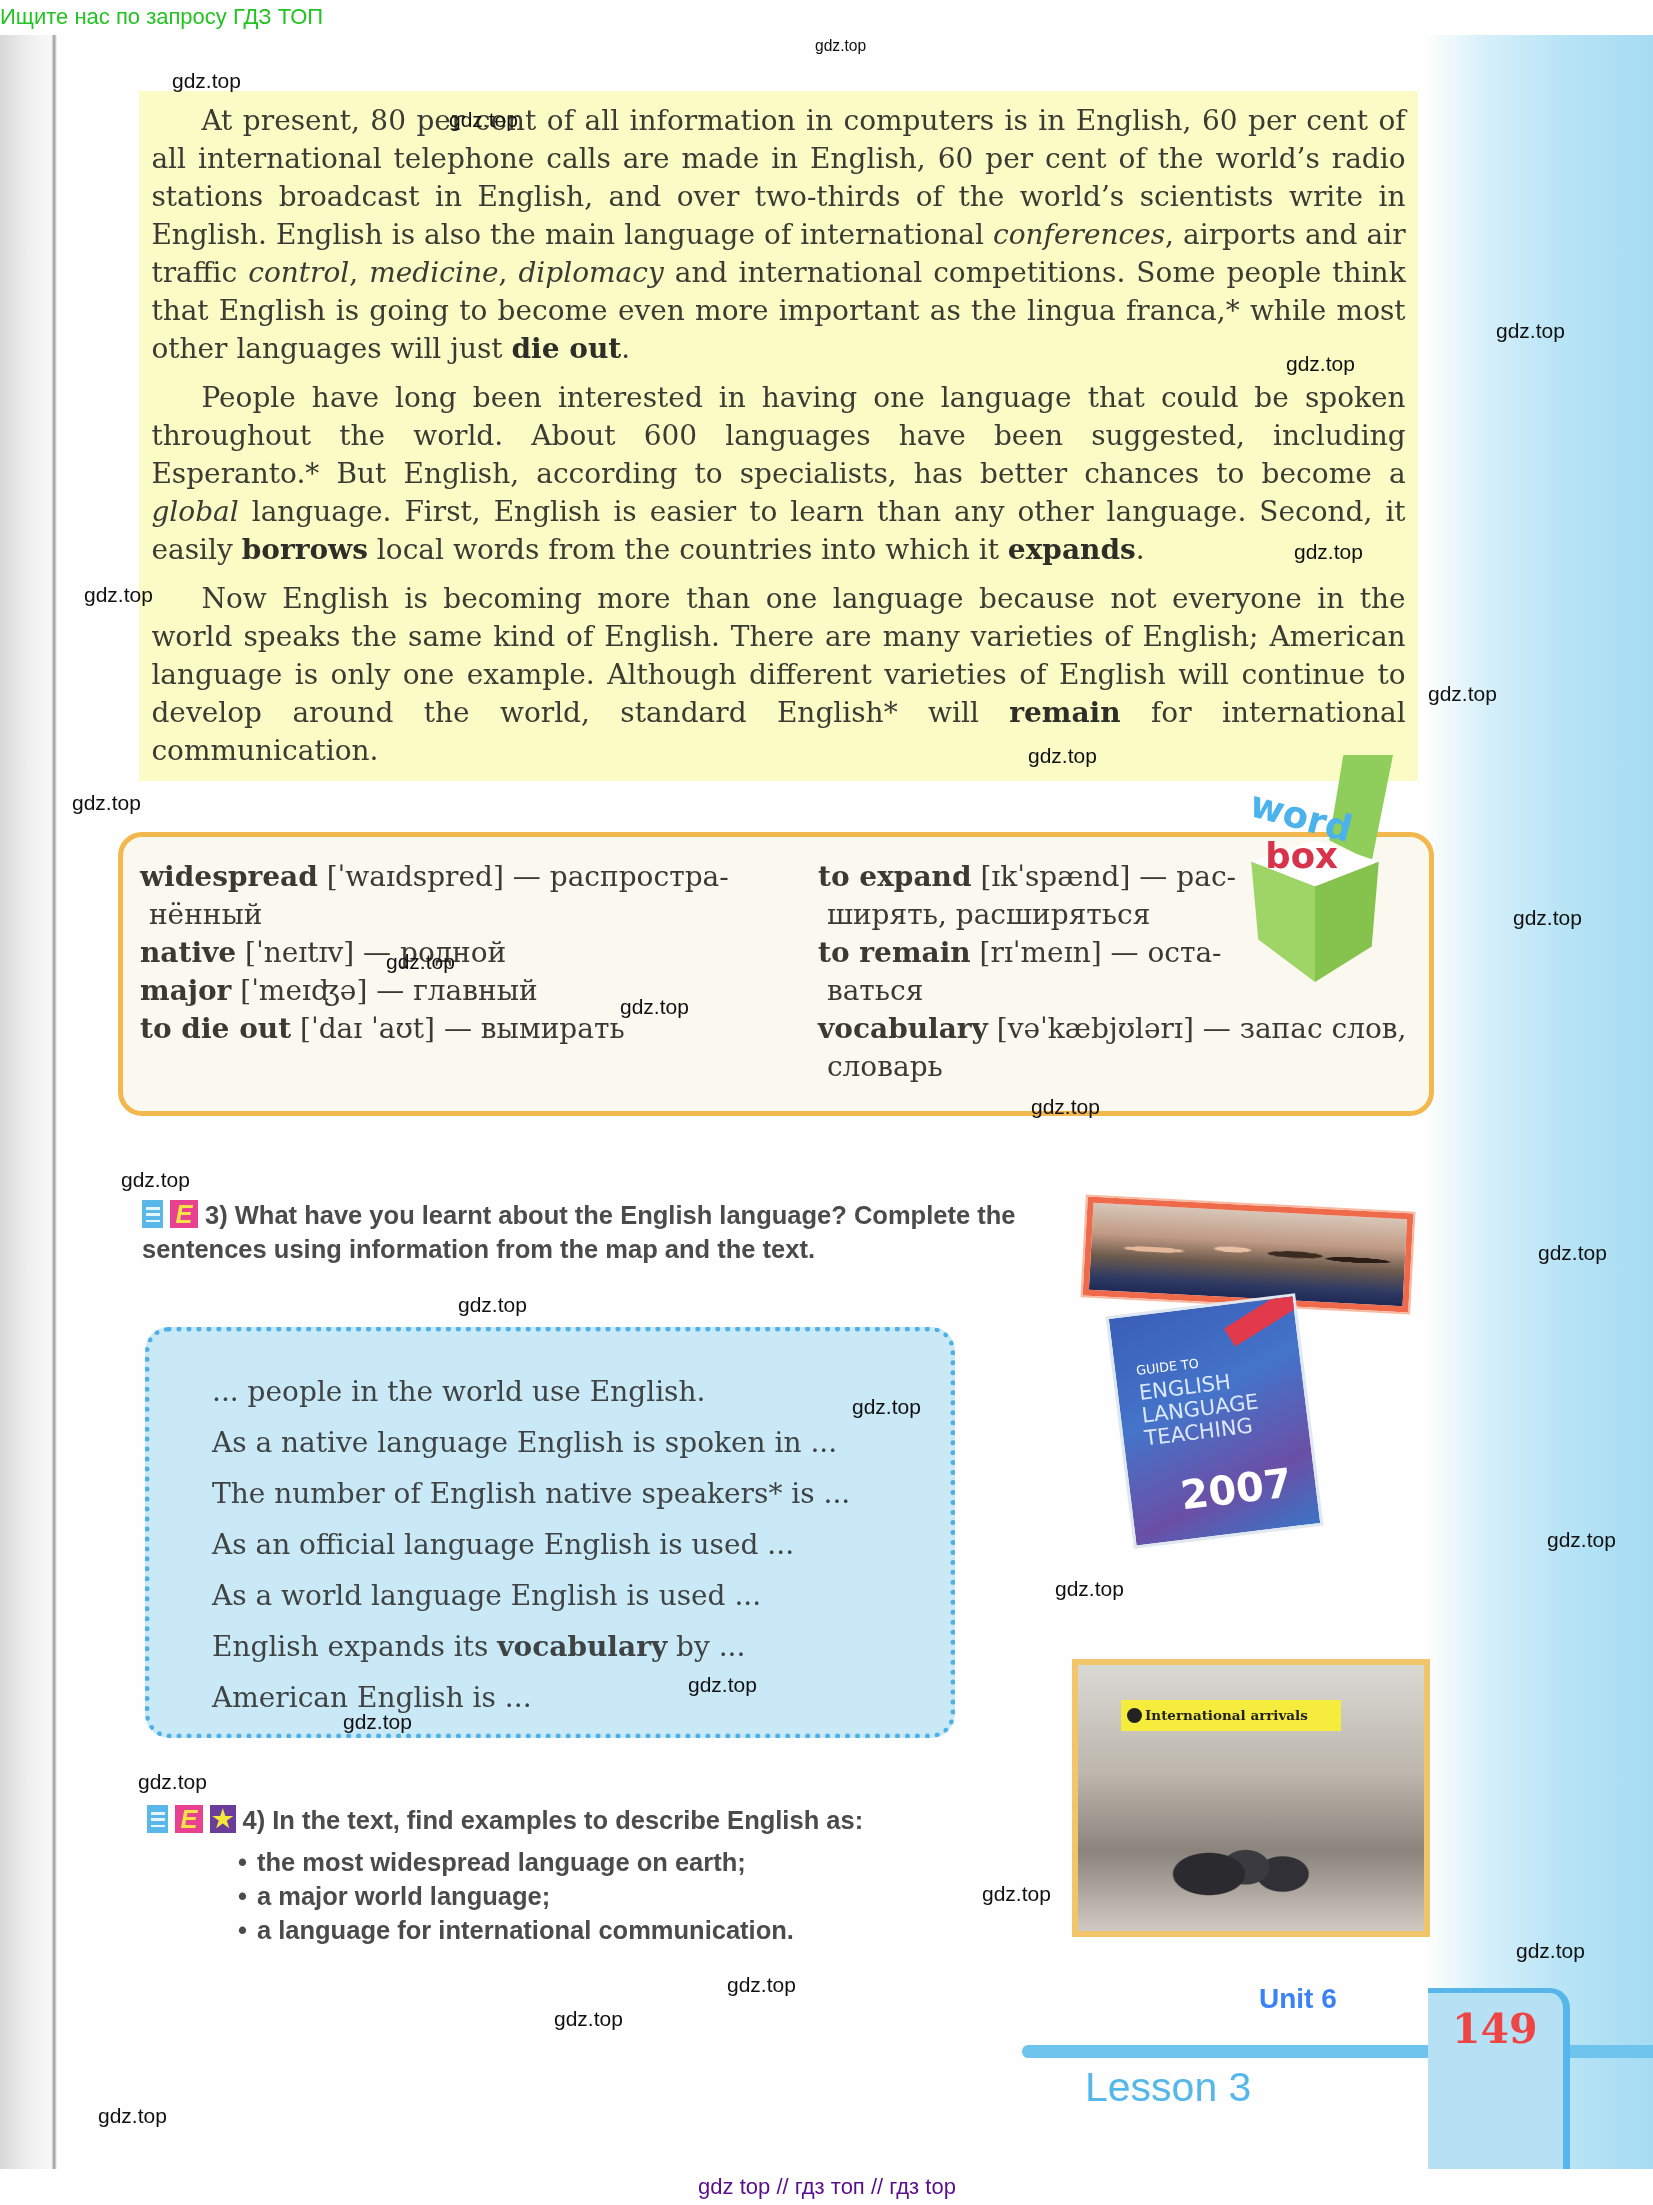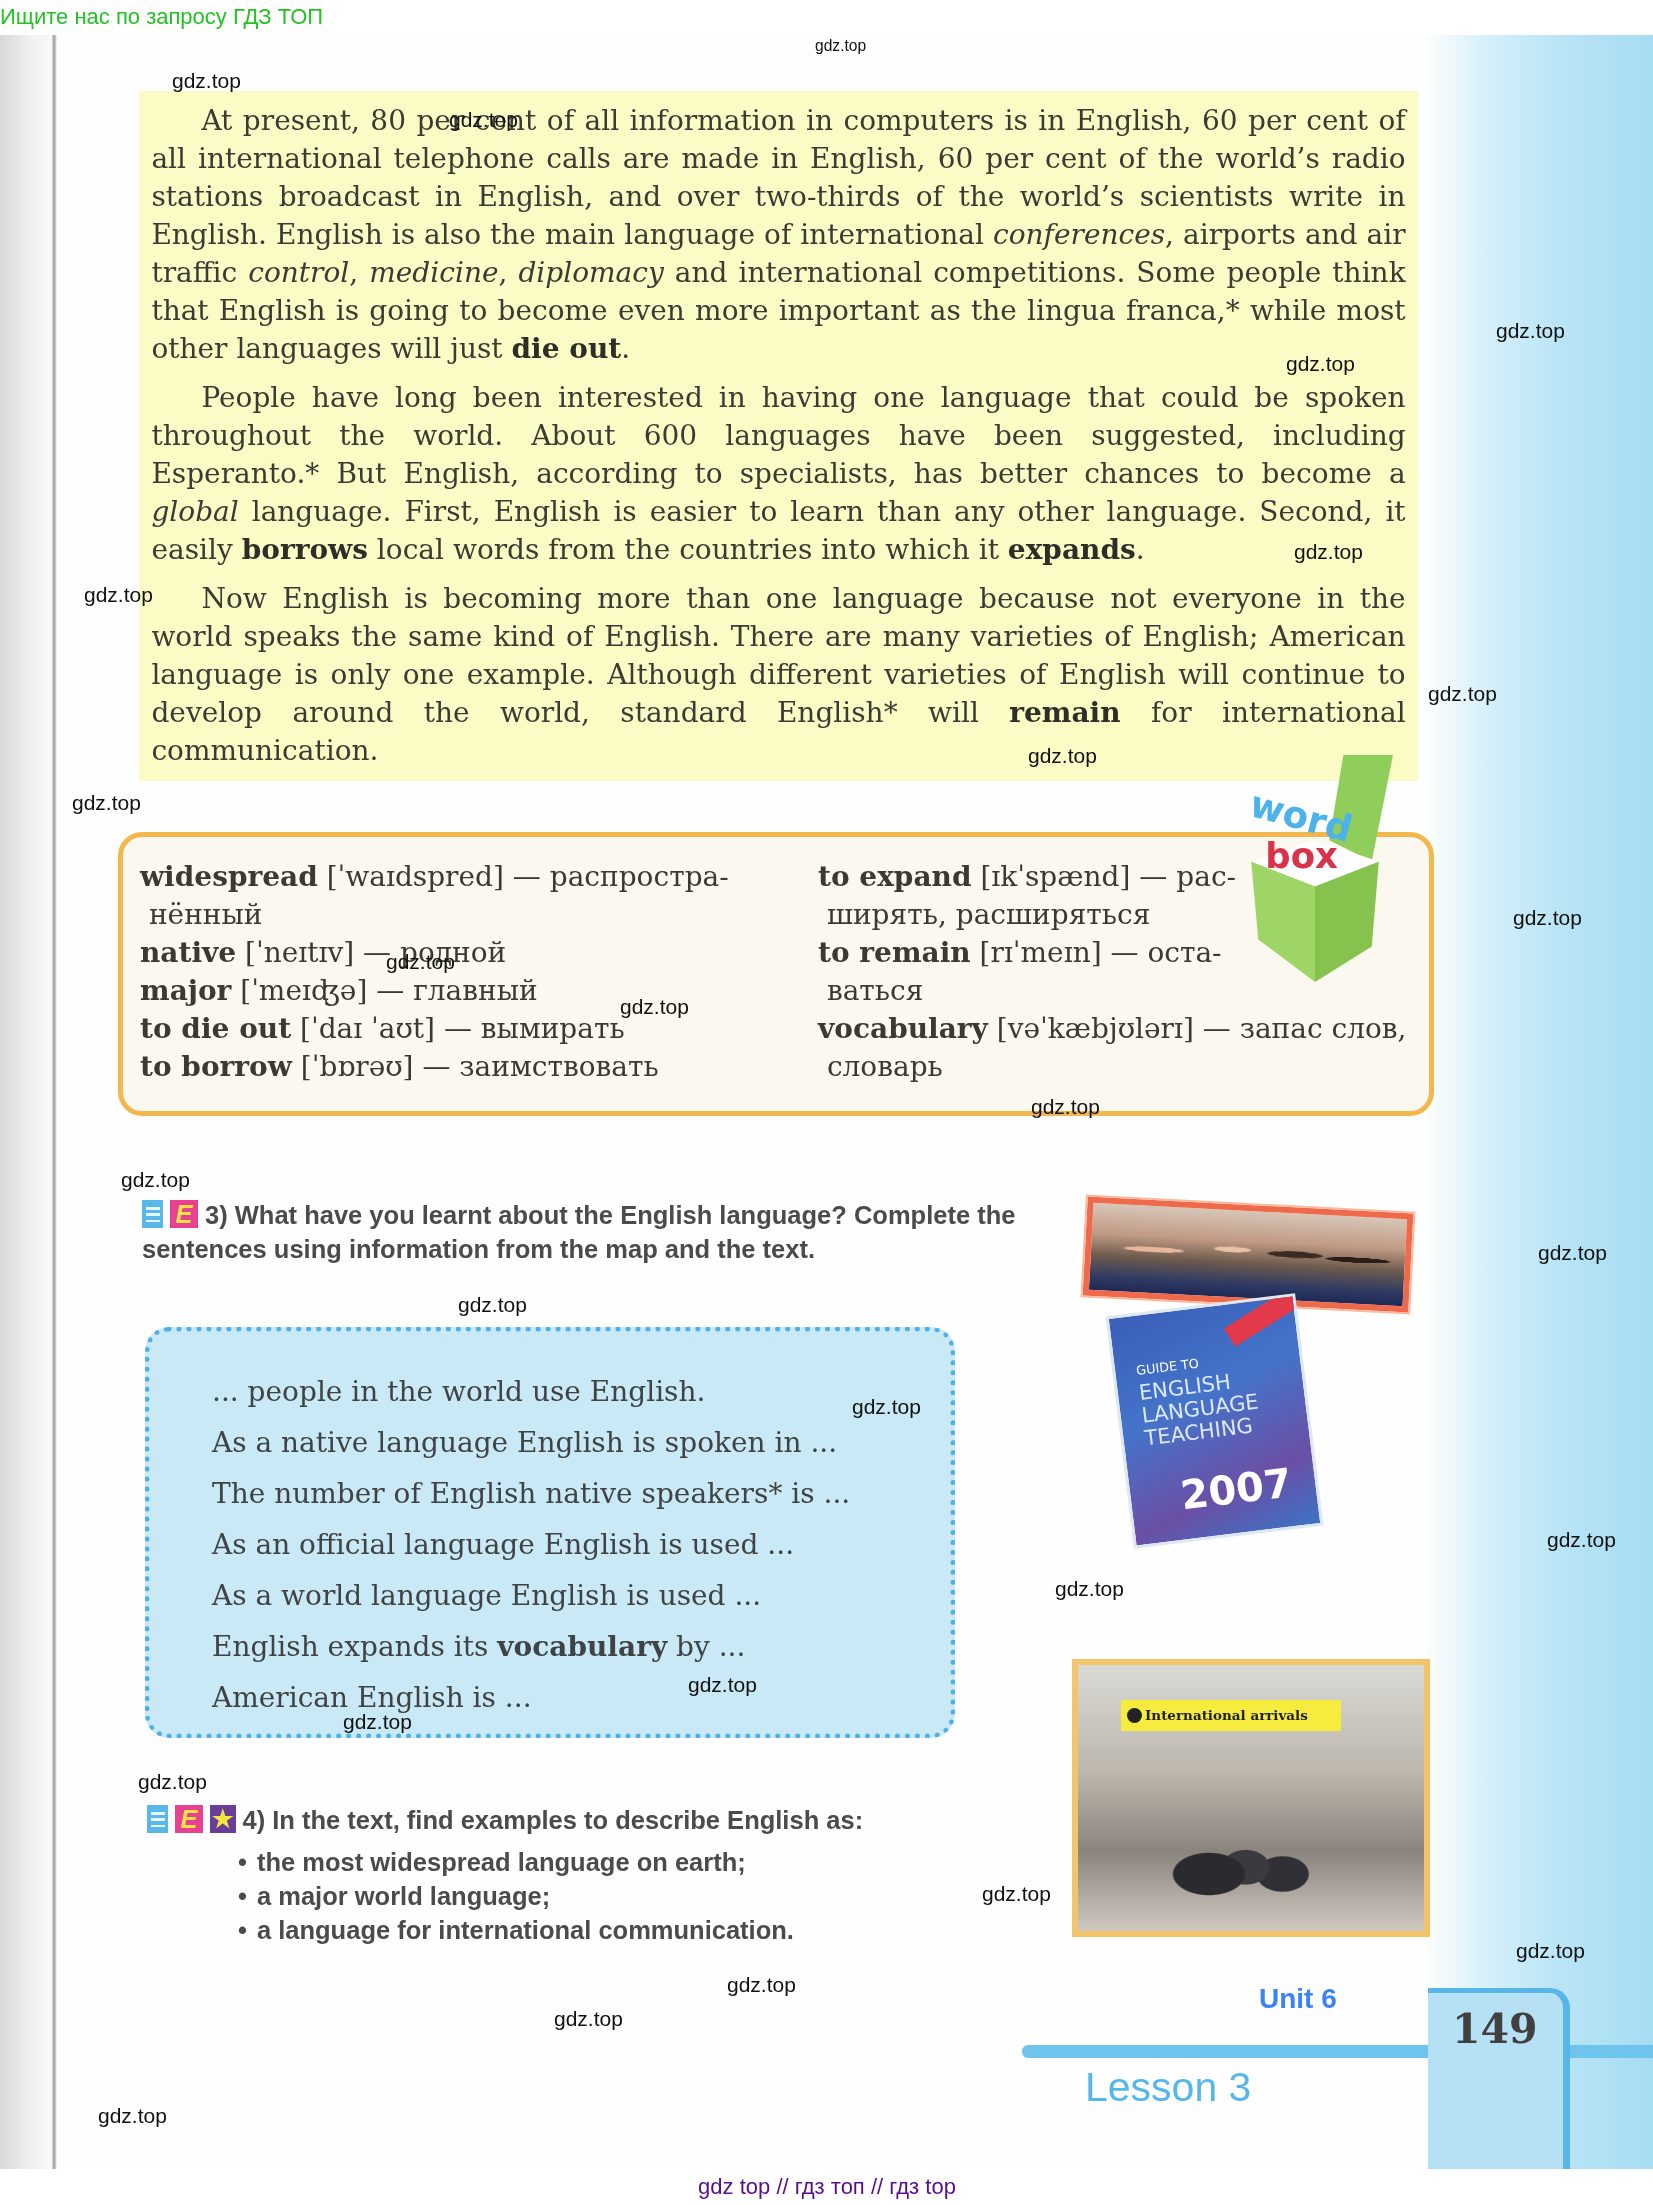--- a/index.html
+++ b/index.html
@@ -90,21 +90,21 @@
 
   
   .unit-bar { position: absolute; left: 1022px; top: 2045px; width: 632px; height: 12.8px; background: #6fc4ee; border-radius: 6.4px 0 0 6.4px; }
   .unit-label { position: absolute; left: 1259px; top: 1983px; font-family: "Liberation Sans", sans-serif; font-weight: bold;
     font-size: 28px; color: #3b82f6; }
   .lesson-label { position: absolute; left: 1085px; top: 2064px; font-family: "Liberation Sans", sans-serif;
     font-size: 41px; color: #55b7ea; }
   .page-tab { position: absolute; left: 1428px; top: 1988px; width: 142px; height: 184px; background: #b6e1f5;
     border-right: 7px solid #56b6ea; border-top: 5.7px solid #56b6ea; border-radius: 0 20px 0 0; }
   .page-num { position: absolute; left: 1452px; top: 2005px; font-family: "DejaVu Serif", serif; font-weight: bold;
-    font-size: 41px; color: #404040; }
+    font-size: 41px; color: #ef4444; }
 
   
   .wm { position: absolute; font-family: "Liberation Sans", sans-serif; font-size: 21px; color: #111; }
   .wm.sm { font-size: 15.6px; }
 
   .bottom-banner { position: absolute; left: 0; top: 2169px; width: 1654px; height: 36px; background: #fff; text-align: center; }
   .bottom-banner span { font-family: "Liberation Sans", sans-serif; font-size: 22px; color: #5a0f8a; line-height: 35px; }
 </style>
 </head>
 <body>
@@ -124,21 +124,20 @@
   <p><span>Now English is becoming more than one language because not everyone in the world speaks the same kind of English. There are many varieties of English; American language is only one example. Although different varieties of English will continue to develop around the world, standard English* will </span><b>remain</b><span> for international communication.</span></p>
 </div>
 
 <div class="word-box">
   <div class="col left">
       <span class="entry"><b>widespread</b> [ˈwaɪdspred] — распростра-</span>
       <span class="entry cont">&nbsp;нённый</span>
       <span class="entry"><b>native</b> [ˈneɪtɪv] — родной</span>
       <span class="entry"><b>major</b> [ˈmeɪʤə] — главный</span>
       <span class="entry"><b>to die out</b> [ˈdaɪ ˈaʊt] — вымирать</span>
-      <span class="entry"><b>to borrow</b> [ˈbɒrəʊ] — заимствовать</span>
     </div>
   <div class="col right">
       <span class="entry"><b>to expand</b> [ɪkˈspænd] — рас-</span>
       <span class="entry cont">&nbsp;ширять, расширяться</span>
       <span class="entry"><b>to remain</b> [rɪˈmeɪn] — оста-</span>
       <span class="entry cont">&nbsp;ваться</span>
       <span class="entry"><b>vocabulary</b> [vəˈkæbjʊlərɪ] — запас слов,</span>
       <span class="entry cont">&nbsp;словарь</span>
     </div>
 </div>

